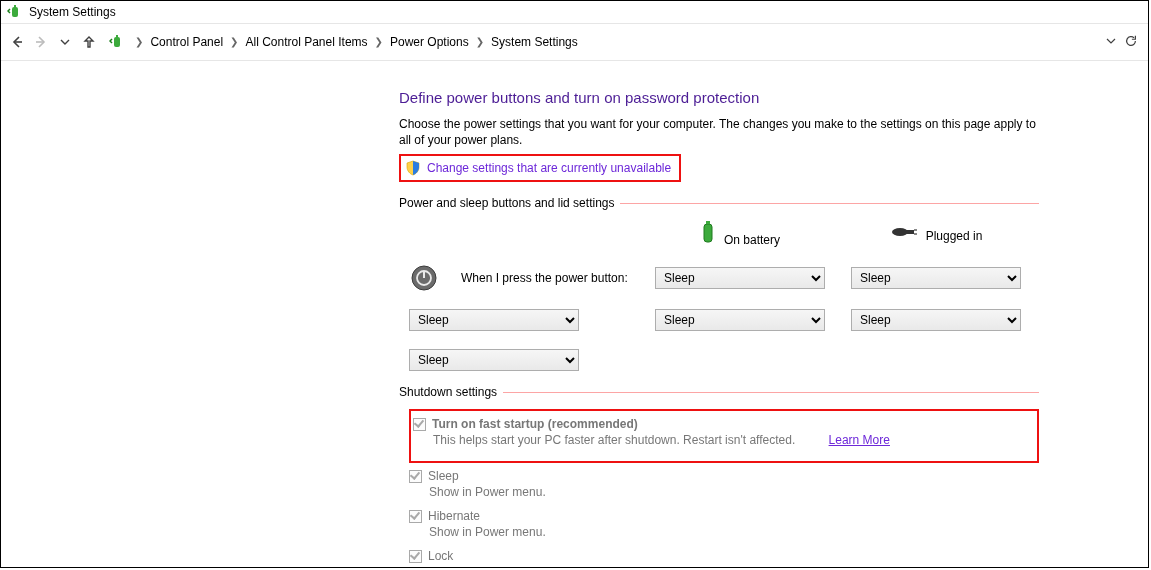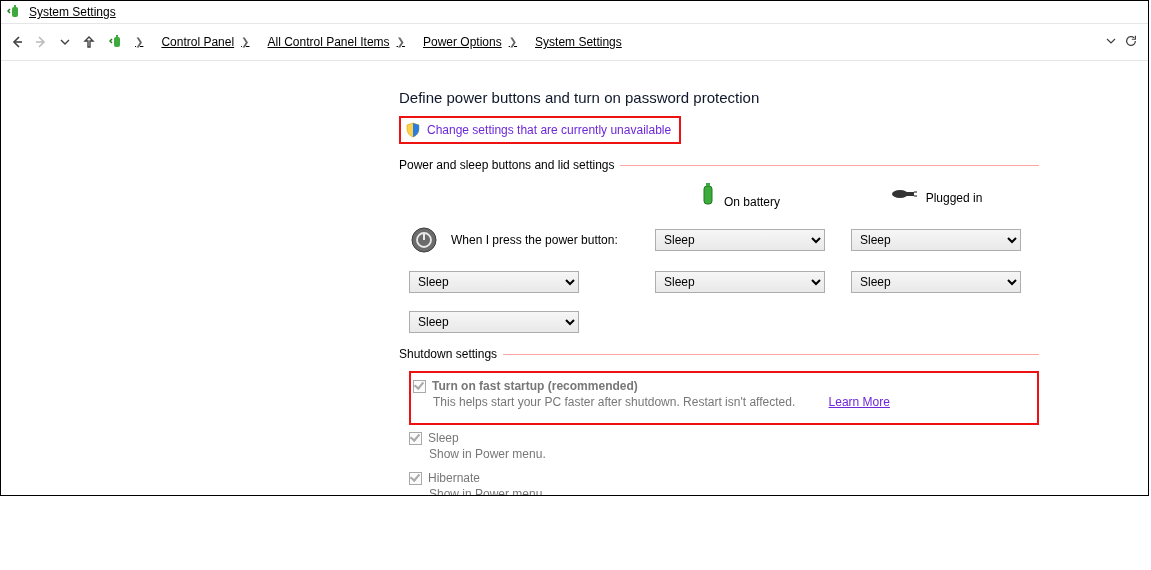--- a/index.html
+++ b/index.html
@@ -1,41 +1,41 @@
 <!DOCTYPE html>
 <html><head>
 <meta charset="utf-8">
 <style>
   html,body{margin:0;padding:0;font-family:"Segoe UI",Tahoma,sans-serif;font-size:12px;color:#000;background:#fff;}
-  .window{border:1px solid #000;width:1149px;height:496px;box-sizing:border-box;position:relative;overflow:hidden;text-decoration:underline;}
+  .window{border:1px solid #000;width:1149px;height:568px;box-sizing:border-box;position:relative;overflow:hidden;}
   .titlebar{display:flex;align-items:center;height:22px;padding:0 6px;}
   .titlebar .ticon{display:inline-flex;margin-right:6px;}
   .navbar{border-top:1px solid #e6e6e6;border-bottom:1px solid #e6e6e6;height:36px;display:flex;align-items:center;padding:0 6px;}
   .navbtn{width:20px;height:20px;display:inline-flex;align-items:center;justify-content:center;color:#666;margin-right:4px;}
   .navbtn.enabled{color:#202020;}
   .navbtn.disabled{color:#b0b0b0;}
   .navbtn svg{display:block;}
   .pticon{margin:0 6px 0 6px;display:inline-flex;}
   .crumbs{display:flex;align-items:center;flex:1;}
-  .crumb{padding:2px 3px;cursor:default;margin-left:11px;}
+  .crumb{padding:2px 3px;cursor:default;}
   .crumb-sep{margin:0 4px;color:#666;font-size:10px;line-height:1;}
   .right-ctrls{display:flex;align-items:center;gap:8px;margin-right:4px;}
   .content{position:absolute;top:60px;left:0;right:0;bottom:0;overflow:auto;}
   .inner{margin-left:398px;width:640px;padding-top:28px;}
-  .page-title{color:#0f172a;font-size:15px;margin-bottom:10px;}
+  .page-title{color:#4c1d95;font-size:15px;margin-bottom:10px;}
   .desc{line-height:1.35;margin-bottom:6px;}
   .changebox{border:2px solid #e11;display:inline-flex;align-items:center;padding:4px 8px 4px 4px;margin-bottom:14px;}
   .link{color:#6d28d9;cursor:pointer;}
   .link.u{text-decoration:underline;margin-left:30px;}
   .shield{display:inline-flex;margin-right:6px;}
   fieldset{border:none;border-top:1px solid #fca5a5;margin:0 0 14px 0;padding:10px 0 0 0;}
   legend{padding:0 6px 0 0;color:#000;}
   .grid{display:grid;grid-template-columns:220px 170px 170px;column-gap:26px;row-gap:18px;align-items:center;margin-left:10px;}
   .colhdr{display:flex;align-items:flex-end;justify-content:center;gap:8px;}
-  .rowlbl{display:flex;align-items:center;gap:12px;}
+  .rowlbl{display:flex;align-items:center;gap:22px;}
   .rowlbl .ric{width:30px;display:inline-flex;justify-content:center;}
   select.sel{width:170px;height:22px;border:1px solid #adadad;background:linear-gradient(#f6f6f6,#e9e9e9);font-family:inherit;font-size:12px;padding:1px 4px;}
   .shutlist{margin-left:10px;}
   .shutitem{padding:2px 0 8px 0;color:#777;}
   .shutitem .hdr{display:flex;align-items:center;gap:6px;}
   .shutitem .hdr .lbl{font-weight:400;}
   .shutitem.strong .hdr .lbl{font-weight:600;}
   .shutitem .sub{margin-left:20px;margin-top:2px;}
   .redbox2{border:2px solid #e11;padding:4px 6px 6px 2px;margin-bottom:4px;}
   .cb{width:13px;height:13px;display:inline-block;position:relative;border:1px solid #a9a9a9;background:#fcfcfc;box-sizing:border-box;}
@@ -113,20 +113,21 @@
             <path d="M13 2v4h-4" fill="none" stroke="#404040" stroke-width="1.4"></path>
           </svg>
       </span>
     </div>
   </div>
 
   <div class="content">
     <div class="inner">
 
       <div class="page-title">Define power buttons and turn on password protection</div>
+      <div class="desc">Choose the power settings that you want for your computer. The changes you make to the settings on this page apply to all of your power plans.</div>
 
       <div class="changebox">
         <span class="shield">
           <svg width="16" height="16" viewBox="0 0 16 16">
               <path d="M8 1l6 2v4c0 4-3 7-6 8-3-1-6-4-6-8V3z" fill="#ffd24a" stroke="#d9a300" stroke-width="0.6"></path>
               <path d="M8 1l6 2v4c0 4-3 7-6 8z" fill="#2a7de1"></path>
             </svg>
         </span>
         <span class="link">Change settings that are currently unavailable</span>
       </div>

